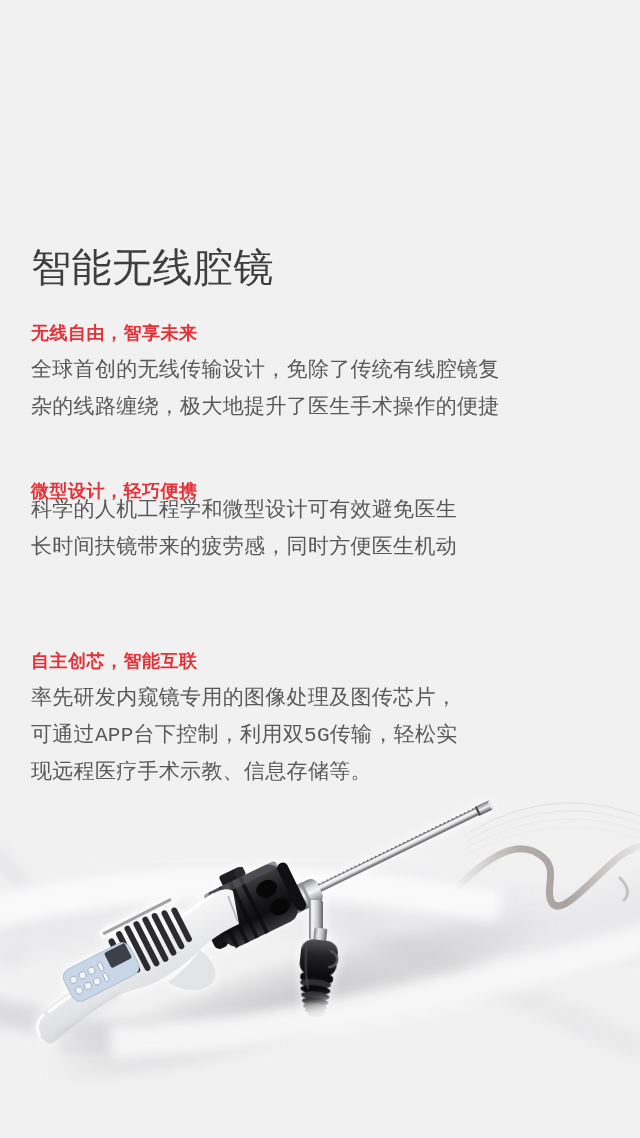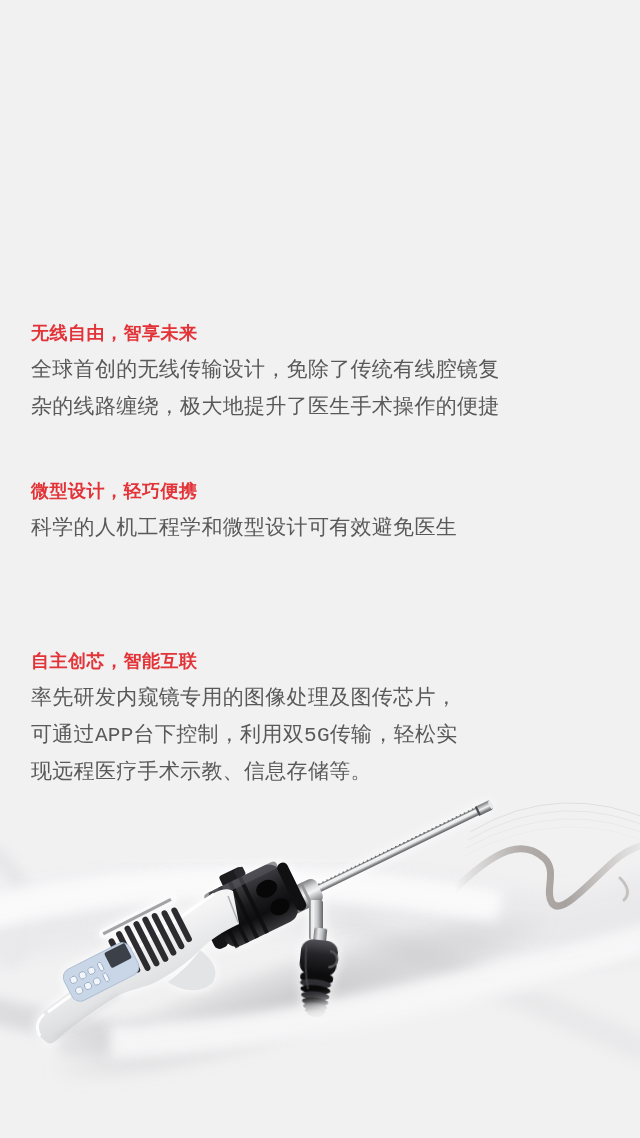--- a/index.html
+++ b/index.html
@@ -25,43 +25,45 @@
   .feature h2{
     margin:0;font-size:18px;line-height:30px;font-weight:700;
     color:var(--heading_accent);letter-spacing:0.5px;white-space:nowrap;
   }
   .feature .body{margin:0;position:absolute;left:0;font-family:Liberation Mono, monospace;}
   .feature .ln{
     display:block;font-size:21px;line-height:37px;
     color:var(--body_text);letter-spacing:0.3px;white-space:nowrap;
   }
   .s1{top:318px;} .s1 .body{top:34px;}
-  .s2{top:476px;} .s2 .body{top:34px;}
+  .s2{top:476px;} .s2 .body{top:16px;}
   .s3{top:646px;} .s3 .body{top:34px;}
   .hero{position:absolute;left:0;top:790px;width:640px;height:348px;}
   .hero svg{display:block;}
 </style>
 </head>
 <body>
 
 <div class="page">
 
+  <h1 class="title">智能无线腔镜</h1>
 
   <section class="feature s1">
     <h2>无线自由，智享未来</h2>
     <p class="body">
       <span class="ln">全球首创的无线传输设计，免除了传统有线腔镜复</span>
       <span class="ln">杂的线路缠绕，极大地提升了医生手术操作的便捷</span>
     </p>
   </section>
 
   <section class="feature s2">
     <h2>微型设计，轻巧便携</h2>
     <p class="body">
       <span class="ln">科学的人机工程学和微型设计可有效避免医生</span>
+      <span class="ln">长时间扶镜带来的疲劳感，同时方便医生机动</span>
     </p>
   </section>
 
   <section class="feature s3">
     <h2>自主创芯，智能互联</h2>
     <p class="body">
       <span class="ln">率先研发内窥镜专用的图像处理及图传芯片，</span>
       <span class="ln">可通过APP台下控制，利用双5G传输，轻松实</span>
       <span class="ln">现远程医疗手术示教、信息存储等。</span>
     </p>

